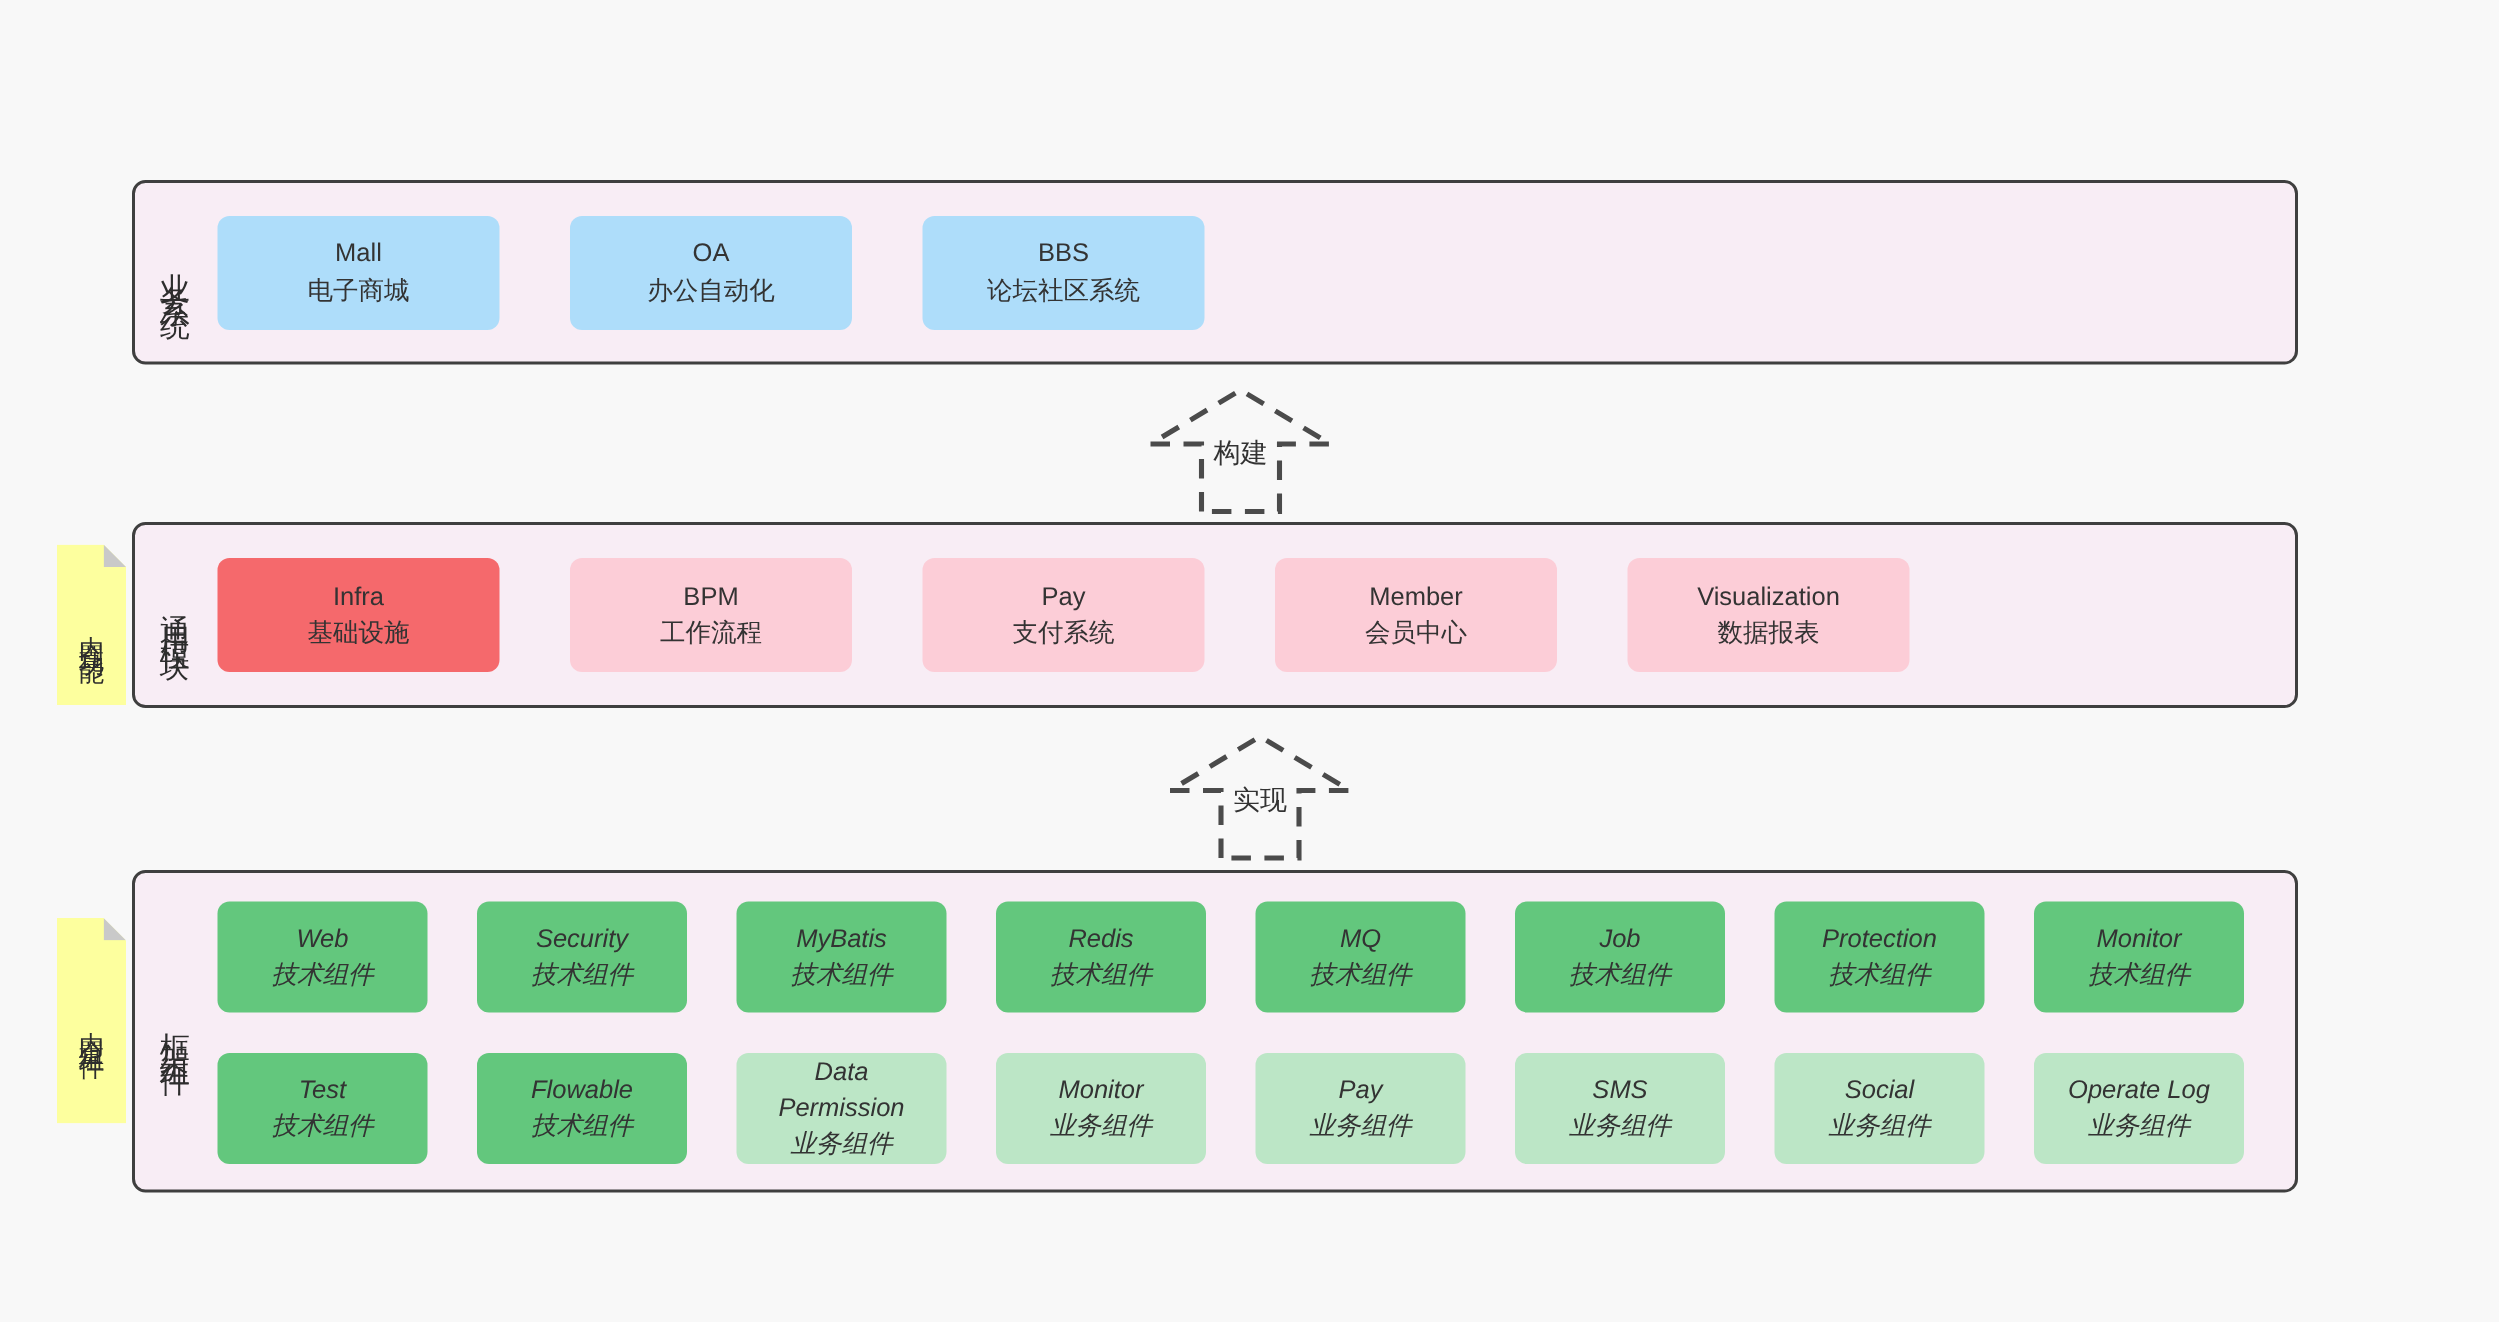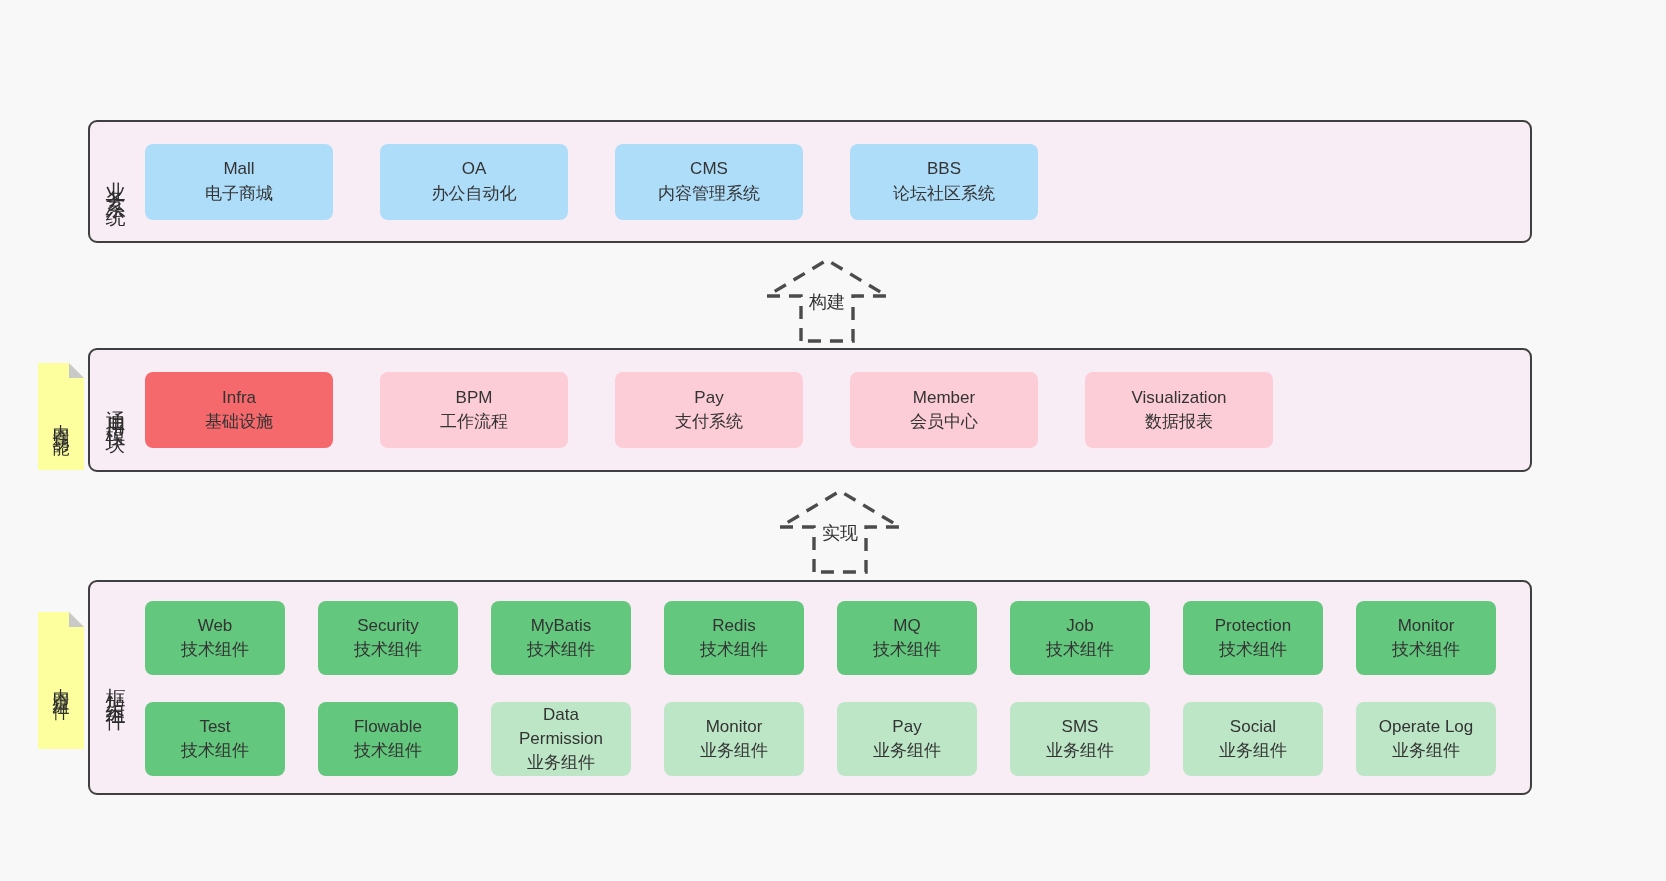--- a/index.html
+++ b/index.html
@@ -22,21 +22,21 @@
     writing-mode:vertical-rl; text-orientation:upright;
     font-size:20px; letter-spacing:8px; color:#2d2d2d; white-space:nowrap;
   }
 
   .box-row {
     position:absolute; left:55px; top:0; height:100%;
     display:flex; align-items:center; gap:47px;
   }
   .rows-wrap {
     position:absolute; left:55px; top:19px;
-    display:flex; flex-direction:column; gap:27px;
+    display:flex; flex-direction:column; gap:27px;font-style:italic;
   }
   .crow { display:flex; gap:33px; }
 
   .box {
     border-radius:8px; box-sizing:border-box;
     display:flex; flex-direction:column; justify-content:center; align-items:center;
     text-align:center; font-size:17px; line-height:1.42; padding:4px 12px;
   }
   .box-lg { width:188px; height:76px; }
   .box-sm { width:140px; height:74px; }
@@ -82,24 +82,20 @@
     <div class="box-row">
       <div class="box box-lg blue">
         <div>Mall</div>
         <div>电子商城</div>
       </div>
       <div class="box box-lg blue">
         <div>OA</div>
         <div>办公自动化</div>
       </div>
       <div class="box box-lg blue">
-        <div>CMS</div>
-        <div>内容管理系统</div>
-      </div>
-      <div class="box box-lg blue">
         <div>BBS</div>
         <div>论坛社区系统</div>
       </div>
     </div>
   </div>
 
   <div class="arrow" id="arrow-build">
     <svg viewBox="0 0 140 88">
       <path d="M44 85 L44 40 L10 40 L70 4 L130 40 L96 40 L96 85 Z" fill="none" stroke="#4b4b4b" stroke-width="3.4" stroke-dasharray="13 9"></path>
     </svg>

